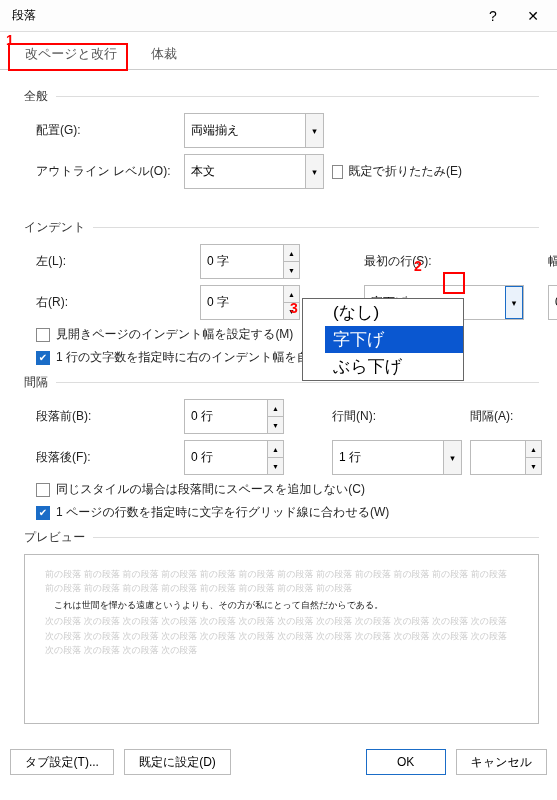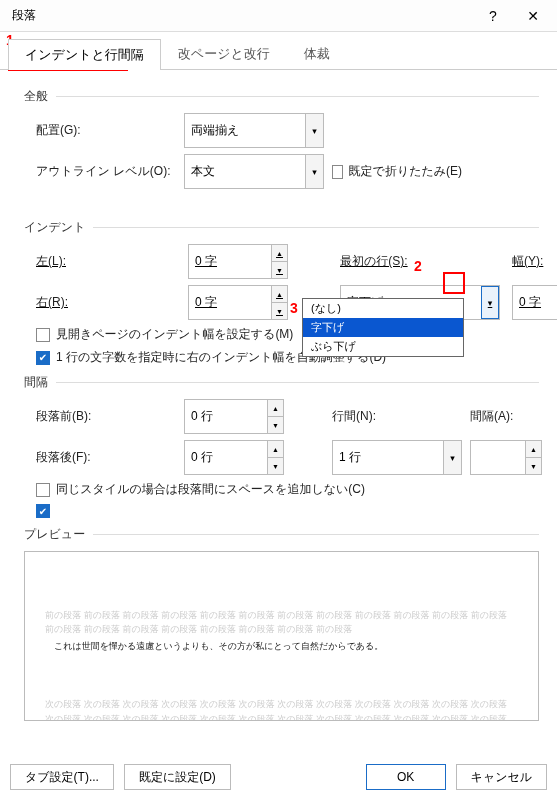--- a/index.html
+++ b/index.html
@@ -79,23 +79,22 @@
     display: grid;
     grid-template-columns: 140px 140px 130px 110px;
     align-items: center;
     gap: 8px;
     margin: 6px 0 6px 12px;
   }
   .row2 {
     display: grid;
     grid-template-columns: 140px 140px 160px 80px;
     align-items: center;
-    gap: 12px;
+    gap: 24px;
     margin: 6px 0 6px 12px;
-    text-decoration: underline;
   }
   .row3 {
     display: grid;
     grid-template-columns: 140px 140px 130px 110px;
     align-items: center;
     gap: 8px;
     margin: 6px 0 6px 12px;
   }
   label { color: #222; white-space: nowrap; }
   .combo, .spinner, .txtcombo {
@@ -151,38 +150,39 @@
   }
   .chk.checked { background: #1a6cc7; border-color: #1a6cc7; }
   .dropdown-open {
     position: absolute;
     border: 1px solid #666;
     background: #fff;
     z-index: 10;
   }
   .dropdown-open .opt {
     padding: 2px 8px;
-    font-size: 11px;
-    cursor: pointer;
+    font-size: 17px;
+    cursor: pointer;
+    margin-left: 22px;
   }
   .dropdown-open .opt.sel { background: #0a57d0; color: #fff; }
   .preview-box {
     border: 1px solid #bbb;
     height: 170px;
     margin: 6px 0 6px 0px;
     padding: 12px 20px;
     overflow: hidden;
     font-size: 9px;
     line-height: 1.6;
   }
-  .preview-box .ghost { color: #ccc; margin-top: 44px; }
+  .preview-box .ghost { color: #ccc; }
   .preview-box .sample { color: #222; margin: 2px 0; }
   .footer {
     position: absolute;
-    bottom: 10px; left: 10px; right: 10px;
+    bottom: 25px; left: 10px; right: 10px;
     display: flex;
     gap: 10px;
     align-items: center;
   }
   .footer .spacer { flex: 1; }
   .btn-std {
     border: 1px solid #bbb;
     background: #fff;
     height: 26px;
     padding: 0 14px;
@@ -199,21 +199,20 @@
 <div class="titlebar">
   <span class="title">段落</span>
   <div class="btn">?</div>
   <div class="btn">✕</div>
 </div>
 
 <div class="annot-label" style="left:6px; top:32px;">1</div>
 <div class="tab-annot" style="left:8px; top:43px; width:120px; height:28px;"></div>
 
 <div class="tabs">
-  <div class="tab active"><span>インデントと行間隔</span></div>
   <div class="tab"><span>改ページと改行</span></div>
   <div class="tab"><span>体裁</span></div>
 </div>
 
 <div class="content">
 
   <div class="group-title">全般</div>
 
   <div class="row">
     <label>配置(G):</label>
@@ -320,20 +319,21 @@
         </div>
     </div>
   </div>
 
   <div class="checkrow">
     <div class="chk"></div>
     <label>同じスタイルの場合は段落間にスペースを追加しない(C)</label>
   </div>
   <div class="checkrow">
     <div class="chk checked">✔</div>
+    <label>1 ページの行数を指定時に文字を行グリッド線に合わせる(W)</label>
   </div>
 
   <div class="group-title">プレビュー</div>
   <div class="preview-box">
     <div class="ghost">前の段落 前の段落 前の段落 前の段落 前の段落 前の段落 前の段落 前の段落 前の段落 前の段落 前の段落 前の段落 前の段落 前の段落 前の段落 前の段落 前の段落 前の段落 前の段落 前の段落</div>
     <div class="sample" style="text-indent:1em;">これは世間を憚かる遠慮というよりも、その方が私にとって自然だからである。</div>
     <div class="ghost">次の段落 次の段落 次の段落 次の段落 次の段落 次の段落 次の段落 次の段落 次の段落 次の段落 次の段落 次の段落 次の段落 次の段落 次の段落 次の段落 次の段落 次の段落 次の段落 次の段落 次の段落 次の段落 次の段落 次の段落 次の段落 次の段落 次の段落 次の段落</div>
   </div>
 
 </div>

